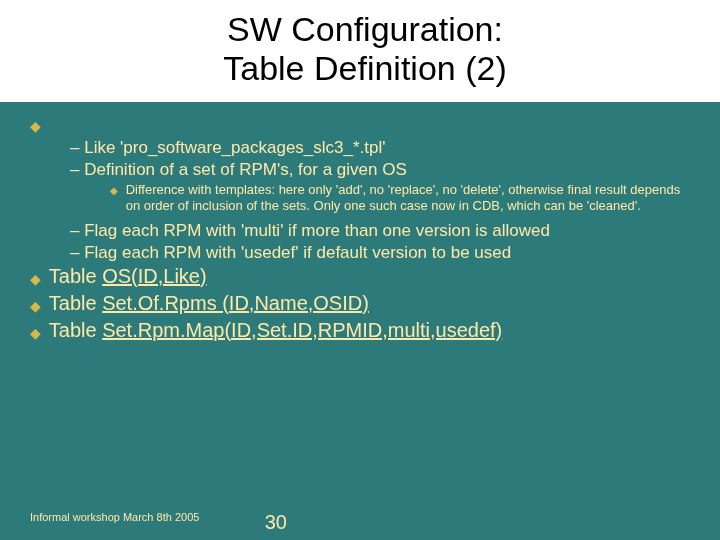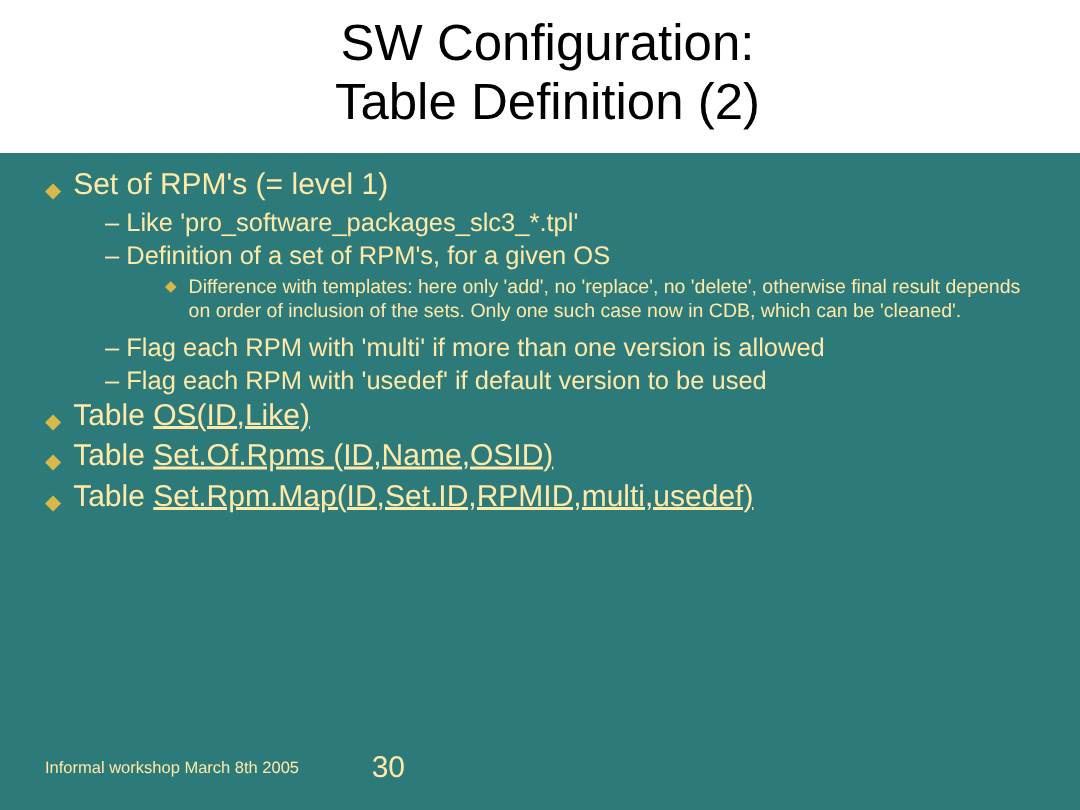--- a/index.html
+++ b/index.html
@@ -51,45 +51,45 @@
   }
   .lvl3 .b {
     color: #d9b84a;
     font-size: 10px;
     margin-right: 8px;
     margin-top: 3px;
   }
   .u { text-decoration: underline; }
   .footer {
     position: absolute;
-    bottom: 16px;
+    bottom: 6px;
     left: 0;
     width: 100%;
     padding: 0 30px;
     display: flex;
-    align-items: center;
+    align-items: flex-start;
     font-size: 11px;
+    gap: 17px;
   }
   .footer-left { width: 180px; line-height: 1.2; }
   .footer-center { flex: 1; text-align: center; }
   .footer-right { width: 60px; text-align: right; font-size: 20px; }
 </style>
 </head>
 <body>
 
 <div class="title-block">
   <div>SW Configuration:</div>
   <div>Table Definition (2)</div>
 </div>
 
 <div class="content">
 
   <div class="lvl1">
     <span class="b">◆</span>
-    <span>Set of RPM's (= level 1)</span>
   </div>
   <div class="lvl2">– Like 'pro_software_packages_slc3_*.tpl'</div>
   <div class="lvl2">– Definition of a set of RPM's, for a given OS</div>
   <div class="lvl3">
     <span class="b">◆</span>
     <span>Difference with templates: here only 'add', no 'replace', no 'delete', otherwise final result depends on order of inclusion of the sets. Only one such case now in CDB, which can be 'cleaned'.</span>
   </div>
   <div class="lvl2">– Flag each RPM with 'multi' if more than one version is allowed</div>
   <div class="lvl2">– Flag each RPM with 'usedef' if default version to be used</div>
 

